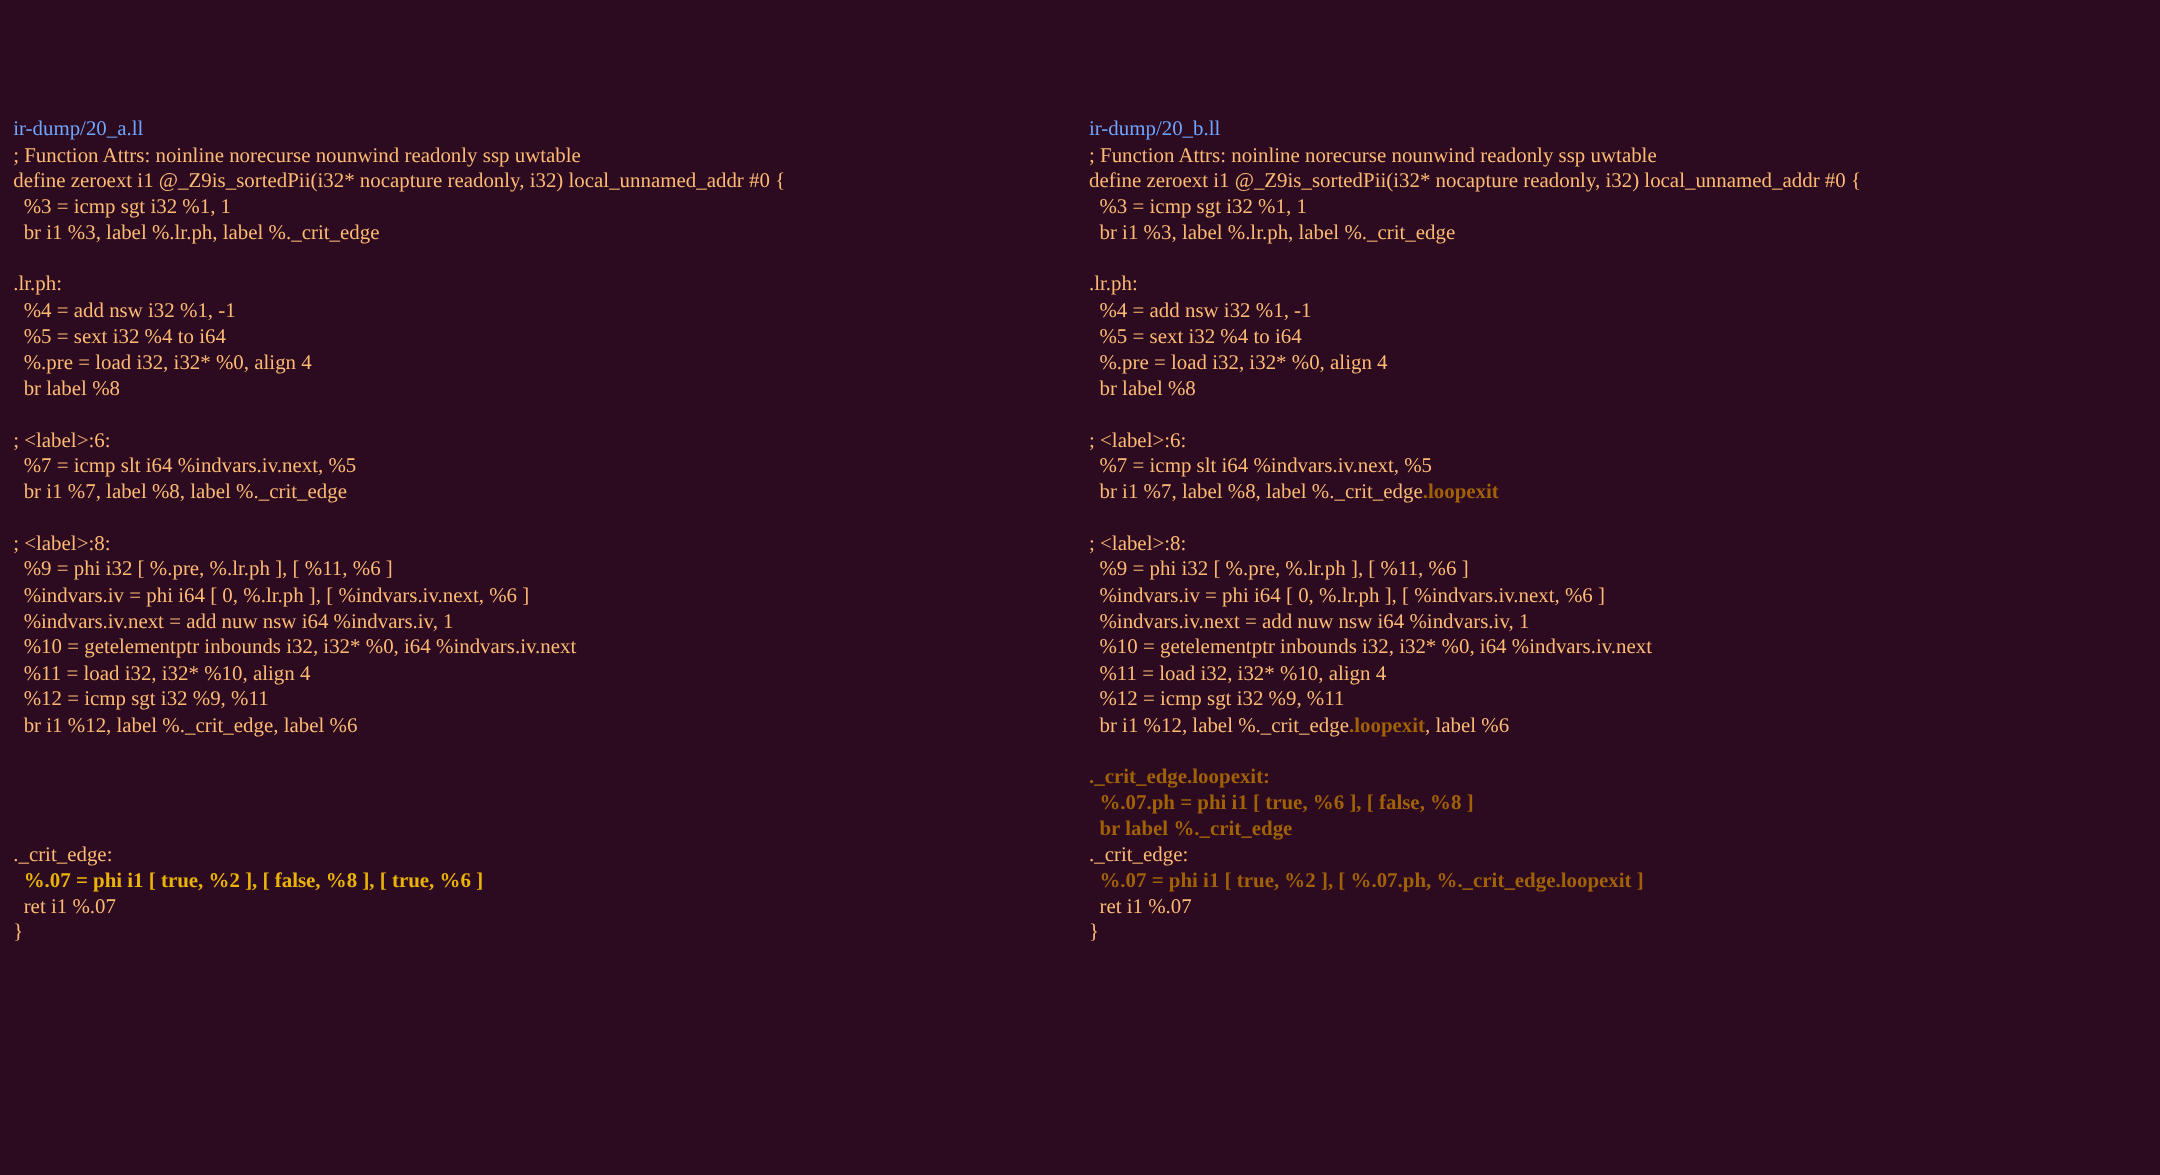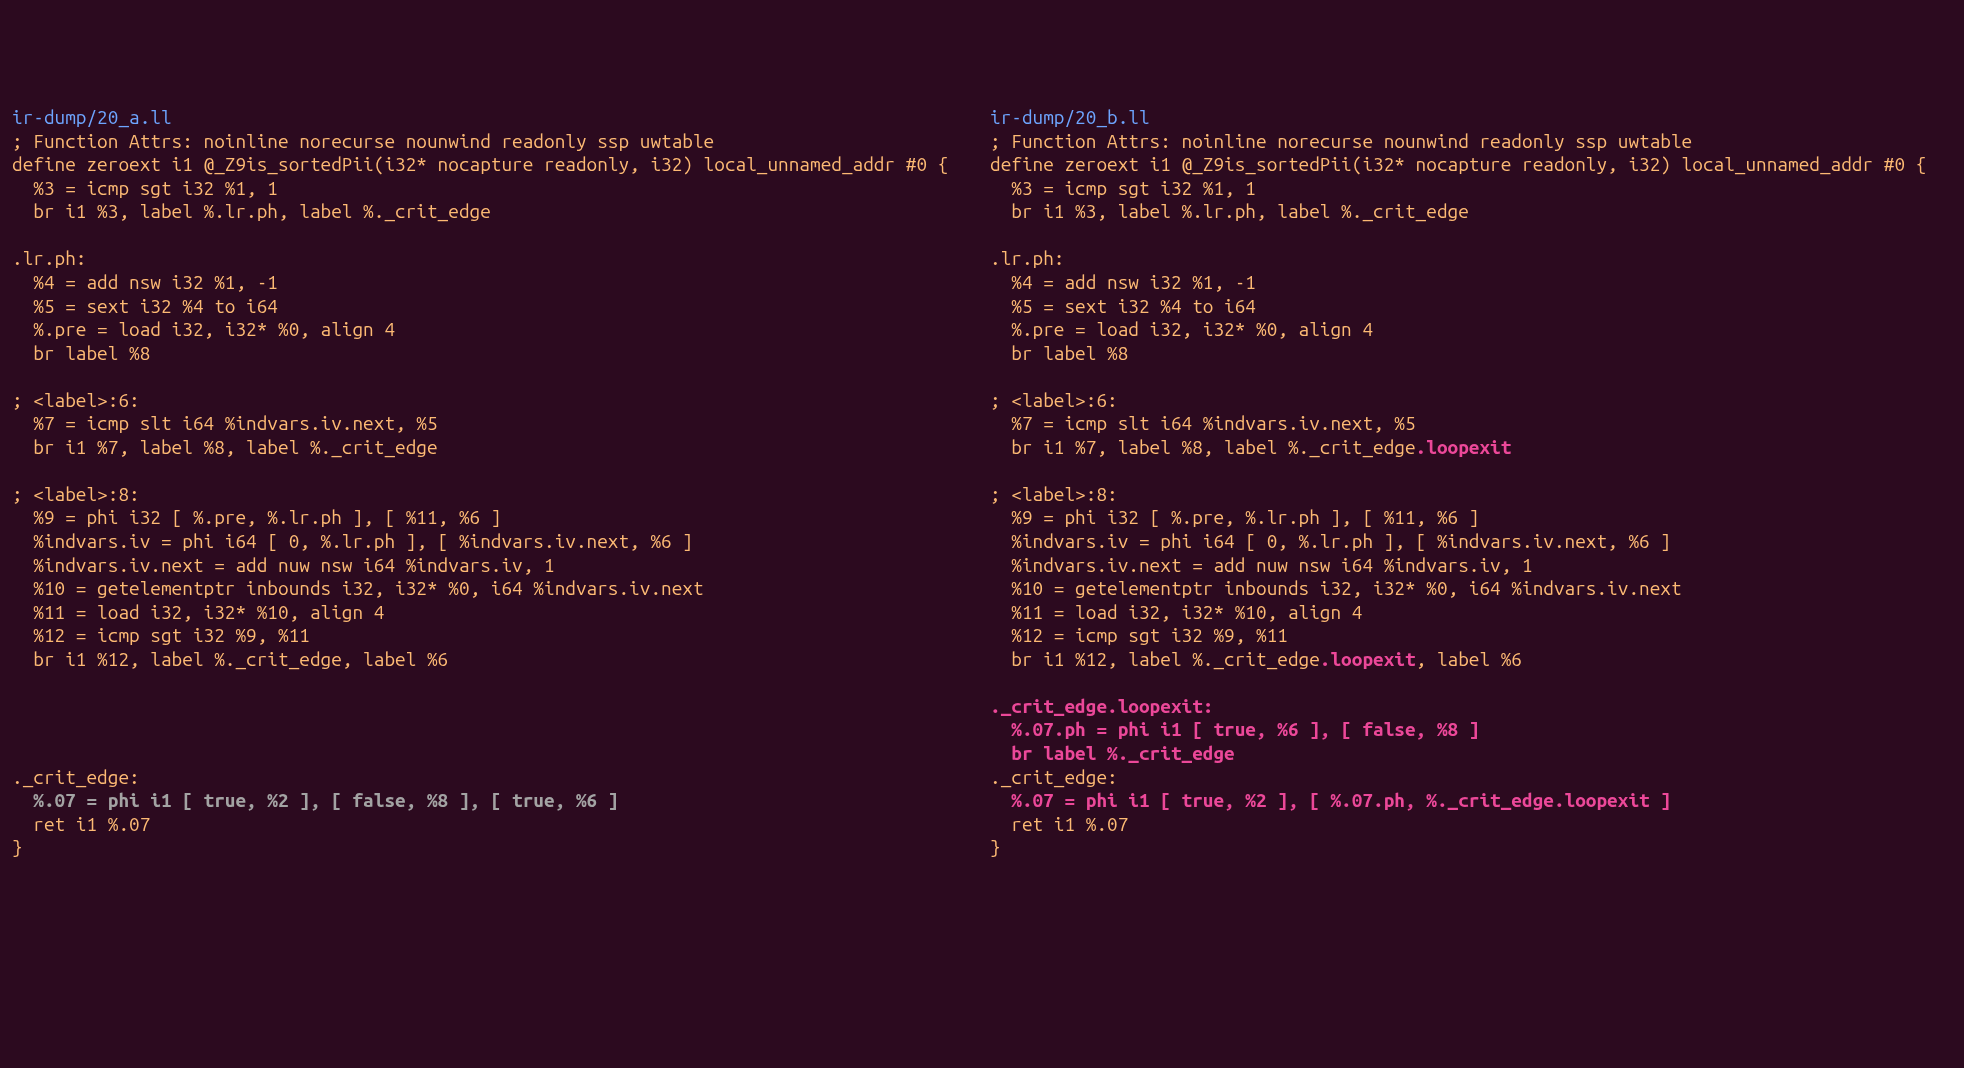--- a/index.html
+++ b/index.html
@@ -8,29 +8,30 @@
     background: #2c0a1f;
     font-family: "Ubuntu Mono", "DejaVu Sans Mono", Menlo, Consolas, monospace;
     font-size: 19px;
     line-height: 1.24;
     color: #e6e6e6;
     white-space: pre;
   }
   .diff-cols {
     display: flex;
     gap: 16px;
+    font-family: Liberation Serif, serif;
   }
   .col {
     flex: 1;
     min-width: 0;
   }
   .fname { color: #6ea5ff; }
   .plain { color: #fdba74; }
-  .del   { color: #a3a3a3; font-weight: bold; }
-  .add   { color: #ec4899; font-weight: bold; }
+  .del   { color: #eab308; font-weight: bold; }
+  .add   { color: #a16207; font-weight: bold; }
   .line { display: block; }
 </style>
 </head>
 <body>
 
 
 
 <div class="diff-cols">
   <div class="col" id="col-left"><span class="line fname">ir-dump/20_a.ll</span><span class="line plain">; Function Attrs: noinline norecurse nounwind readonly ssp uwtable</span><span class="line plain">define zeroext i1 @_Z9is_sortedPii(i32* nocapture readonly, i32) local_unnamed_addr #0 {</span><span class="line plain">  %3 = icmp sgt i32 %1, 1</span><span class="line plain">  br i1 %3, label %.lr.ph, label %._crit_edge</span><span class="line plain">&nbsp;</span><span class="line plain">.lr.ph:</span><span class="line plain">  %4 = add nsw i32 %1, -1</span><span class="line plain">  %5 = sext i32 %4 to i64</span><span class="line plain">  %.pre = load i32, i32* %0, align 4</span><span class="line plain">  br label %8</span><span class="line plain">&nbsp;</span><span class="line plain">; &lt;label&gt;:6:</span><span class="line plain">  %7 = icmp slt i64 %indvars.iv.next, %5</span><span class="line plain">  br i1 %7, label %8, label %._crit_edge</span><span class="line plain">&nbsp;</span><span class="line plain">; &lt;label&gt;:8:</span><span class="line plain">  %9 = phi i32 [ %.pre, %.lr.ph ], [ %11, %6 ]</span><span class="line plain">  %indvars.iv = phi i64 [ 0, %.lr.ph ], [ %indvars.iv.next, %6 ]</span><span class="line plain">  %indvars.iv.next = add nuw nsw i64 %indvars.iv, 1</span><span class="line plain">  %10 = getelementptr inbounds i32, i32* %0, i64 %indvars.iv.next</span><span class="line plain">  %11 = load i32, i32* %10, align 4</span><span class="line plain">  %12 = icmp sgt i32 %9, %11</span><span class="line plain">  br i1 %12, label %._crit_edge, label %6</span><span class="line plain">&nbsp;</span><span class="line plain">&nbsp;</span><span class="line plain">&nbsp;</span><span class="line plain">&nbsp;</span><span class="line plain">._crit_edge:</span><span class="line del">  %.07 = phi i1 [ true, %2 ], [ false, %8 ], [ true, %6 ]</span><span class="line plain">  ret i1 %.07</span><span class="line plain">}</span></div>
   <div class="col" id="col-right"><span class="line fname">ir-dump/20_b.ll</span><span class="line plain">; Function Attrs: noinline norecurse nounwind readonly ssp uwtable</span><span class="line plain">define zeroext i1 @_Z9is_sortedPii(i32* nocapture readonly, i32) local_unnamed_addr #0 {</span><span class="line plain">  %3 = icmp sgt i32 %1, 1</span><span class="line plain">  br i1 %3, label %.lr.ph, label %._crit_edge</span><span class="line plain">&nbsp;</span><span class="line plain">.lr.ph:</span><span class="line plain">  %4 = add nsw i32 %1, -1</span><span class="line plain">  %5 = sext i32 %4 to i64</span><span class="line plain">  %.pre = load i32, i32* %0, align 4</span><span class="line plain">  br label %8</span><span class="line plain">&nbsp;</span><span class="line plain">; &lt;label&gt;:6:</span><span class="line plain">  %7 = icmp slt i64 %indvars.iv.next, %5</span><span class="line"><span class="plain">  br i1 %7, label %8, label %._crit_edge</span><span class="add">.loopexit</span></span><span class="line plain">&nbsp;</span><span class="line plain">; &lt;label&gt;:8:</span><span class="line plain">  %9 = phi i32 [ %.pre, %.lr.ph ], [ %11, %6 ]</span><span class="line plain">  %indvars.iv = phi i64 [ 0, %.lr.ph ], [ %indvars.iv.next, %6 ]</span><span class="line plain">  %indvars.iv.next = add nuw nsw i64 %indvars.iv, 1</span><span class="line plain">  %10 = getelementptr inbounds i32, i32* %0, i64 %indvars.iv.next</span><span class="line plain">  %11 = load i32, i32* %10, align 4</span><span class="line plain">  %12 = icmp sgt i32 %9, %11</span><span class="line"><span class="plain">  br i1 %12, label %._crit_edge</span><span class="add">.loopexit</span><span class="plain">, label %6</span></span><span class="line plain">&nbsp;</span><span class="line add">._crit_edge.loopexit:</span><span class="line add">  %.07.ph = phi i1 [ true, %6 ], [ false, %8 ]</span><span class="line add">  br label %._crit_edge</span><span class="line plain">._crit_edge:</span><span class="line"><span class="add">  %.07 = phi i1 [ true, %2 ], [ %.07.ph, %._crit_edge.loopexit ]</span></span><span class="line plain">  ret i1 %.07</span><span class="line plain">}</span></div>

